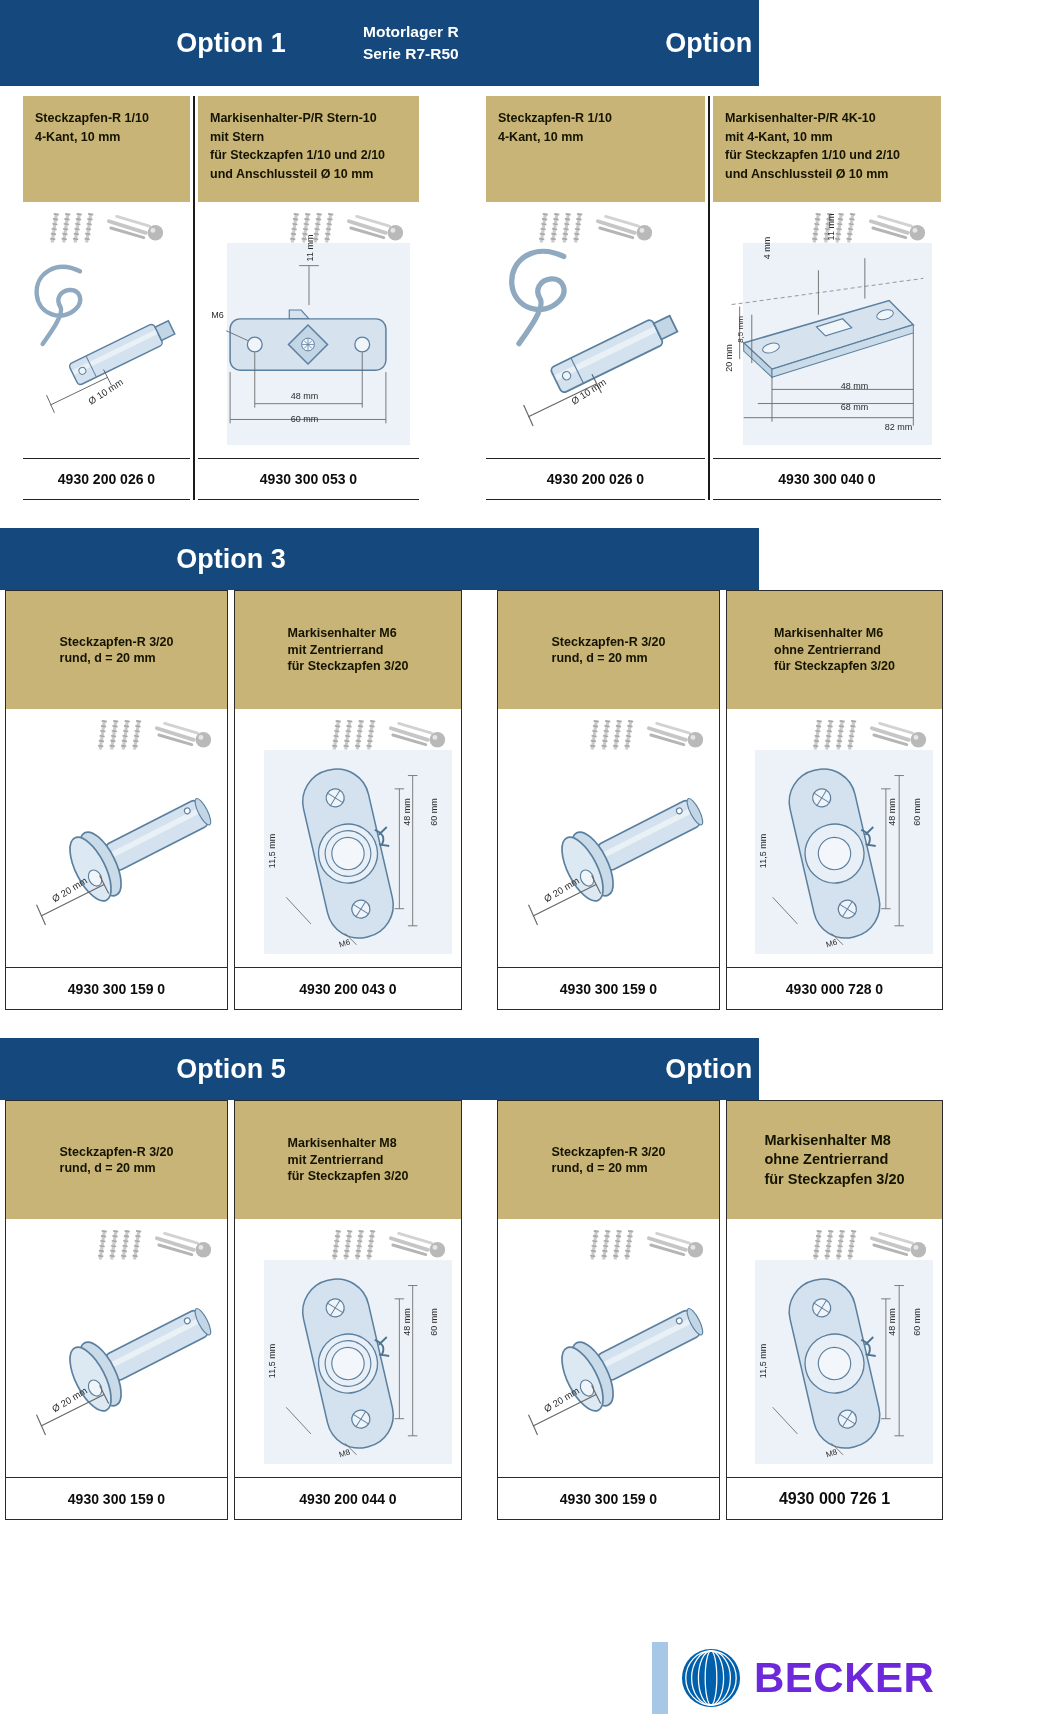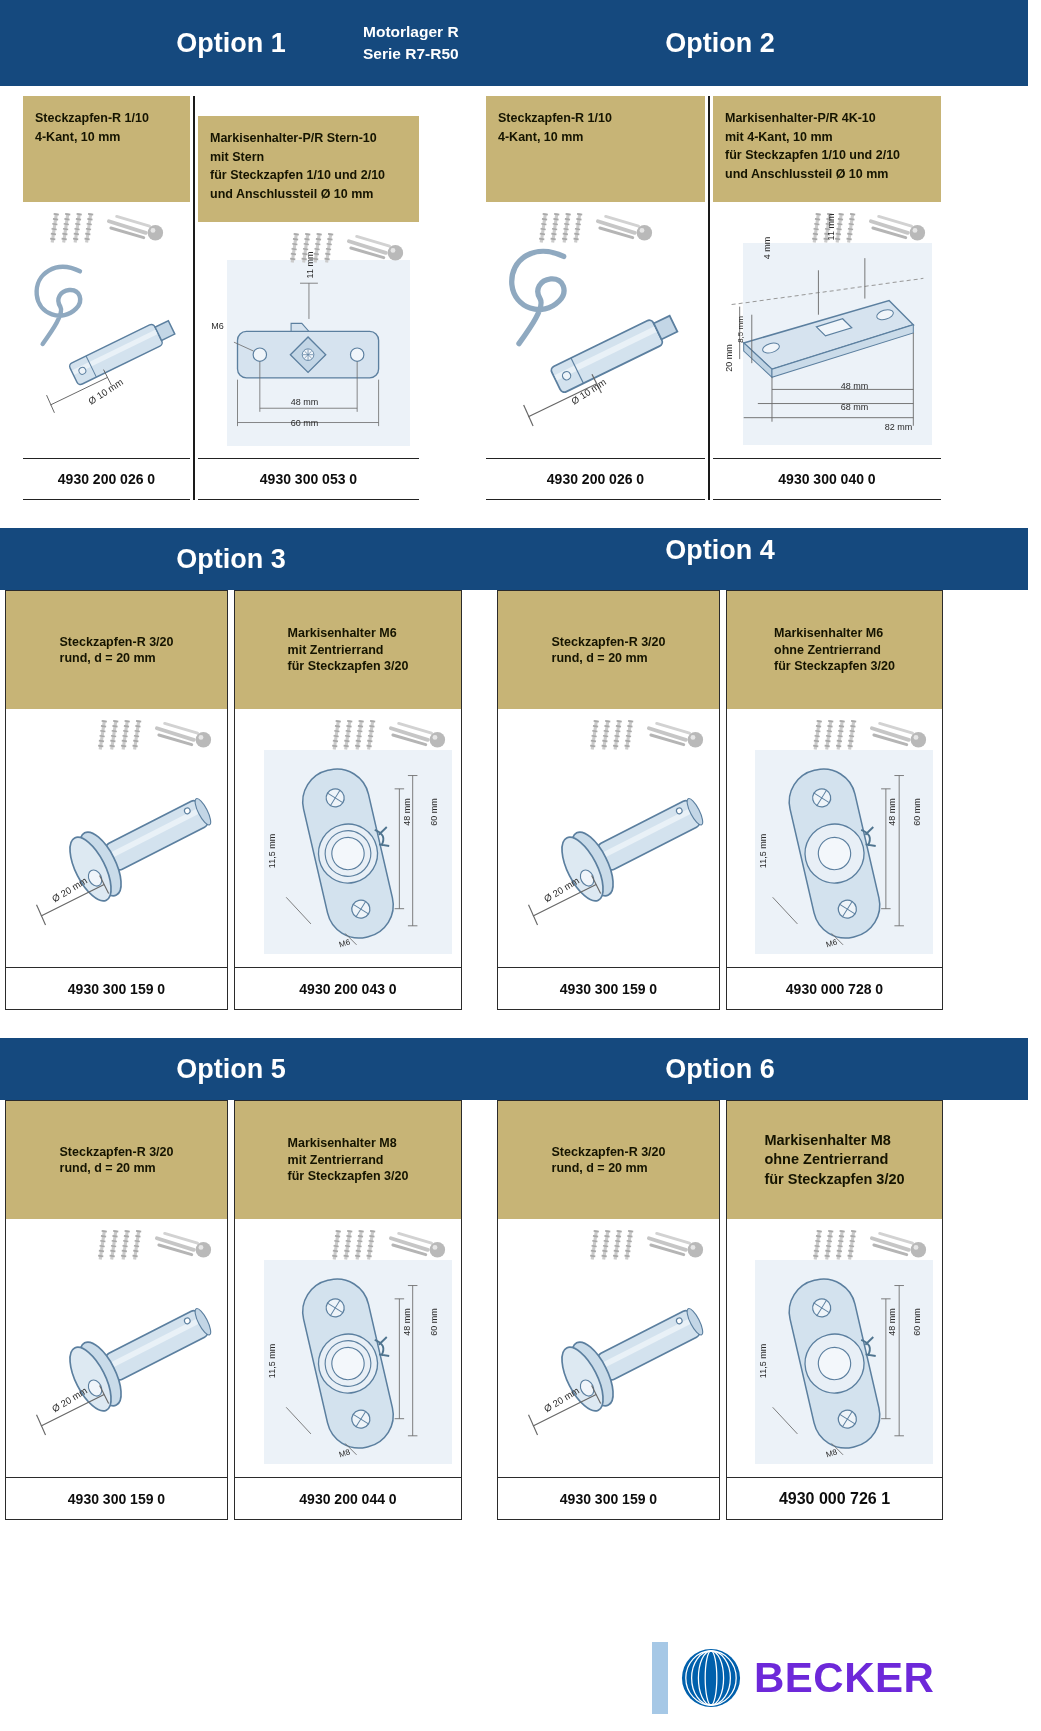--- a/index.html
+++ b/index.html
@@ -1,42 +1,42 @@
 <!DOCTYPE html>
 <html><head>
 <meta charset="utf-8">
 <style>
   * { margin:0; padding:0; box-sizing:border-box; }
   html,body { background:#fff; }
   body { font-family:"Liberation Sans", sans-serif; }
   .page { position:relative; width:1041px; height:1731px; background:#ffffff; overflow:hidden; }
 
   
-  .bluebar { position:absolute; left:0; width:1028px; background:#15497E; color:#fff; }
+  .bluebar { position:absolute; left:0; width:759px; background:#15497E; color:#fff; }
   .bar-top { top:0; height:86px; }
   .bar-2 { top:528px; height:62px;padding-left:18px; }
   .bar-3 { top:1038px; height:62px; }
   .bar-label { position:absolute; font-weight:bold; font-size:27px; top:50%; transform:translateY(-50%); text-align:center; }
   .bl-left { left:0; width:462px; }
   .bl-right { left:497px; width:446px; }
   .raised { transform:translateY(calc(-50% - 9px)); }
   .center-title { position:absolute; left:363px; top:50%; transform:translateY(-50%); font-weight:bold; font-size:15.5px; line-height:1.4; }
 
   
   .pair { position:absolute; display:flex; }
   .row1-p1 { left:23px;  top:96px;   width:396px; height:404px; }
   .row1-p2 { left:486px; top:96px;   width:455px; height:404px; }
   .row2-p1 { left:5px;   top:590px;  width:457px; height:420px; }
   .row2-p2 { left:497px; top:590px;  width:446px; height:420px; }
   .row3-p1 { left:5px;   top:1100px; width:457px; height:420px; }
   .row3-p2 { left:497px; top:1100px; width:446px; height:420px; }
   .bordered { gap:6px;border-radius:19px; }
   .bordered .cell { border:1.5px solid #2b2b2b; }
   .cell { display:flex; flex-direction:column; background:#000000; }
-  .r1c1 { width:167px; } .r1c2 { flex:1;margin-top:20px; }
+  .r1c1 { width:167px; } .r1c2 { flex:1; }
   .r1c3 { width:219px; } .r1c4 { flex:1; }
   .r23cL { width:223px; } .r23cR { flex:1; }
   .vdiv { width:2px; background:#1a1a1a; margin:0 3px; align-self:stretch; }
 
   .label-box { background:#C7B476; padding:12px 10px 8px 12px; }
   .row1 .label-box { height:106px; }
   .r23 .label-box { height:118px; display:flex; align-items:center; justify-content:center; text-align:center; padding:8px 6px; }
   .r23 .label-text { display:inline-block; text-align:left; }
   .label-text { font-weight:bold; font-size:12.5px; line-height:1.32; color:#151400; white-space:pre-line; }
   .big .label-text { font-size:14.5px; }
@@ -340,21 +340,20 @@
         </div>
       </div>
       <div class="pn-row">
         <span class="pn">4930 300 040 0</span>
       </div>
     </div>
   </div>
 
   <div class="bluebar bar-2">
     <div class="bar-label bl-left">Option 3</div>
-    <div class="bar-label bl-right raised">Option 4</div>
   </div>
 
   <div class="pair r23 bordered row2-p1">
     <div class="cell r23cL">
       <div class="label-box">
         <span class="label-text">Steckzapfen-R 3/20
 rund, d = 20 mm</span>
       </div>
       <div class="drawing t-pin20">
         <div class="stage">

